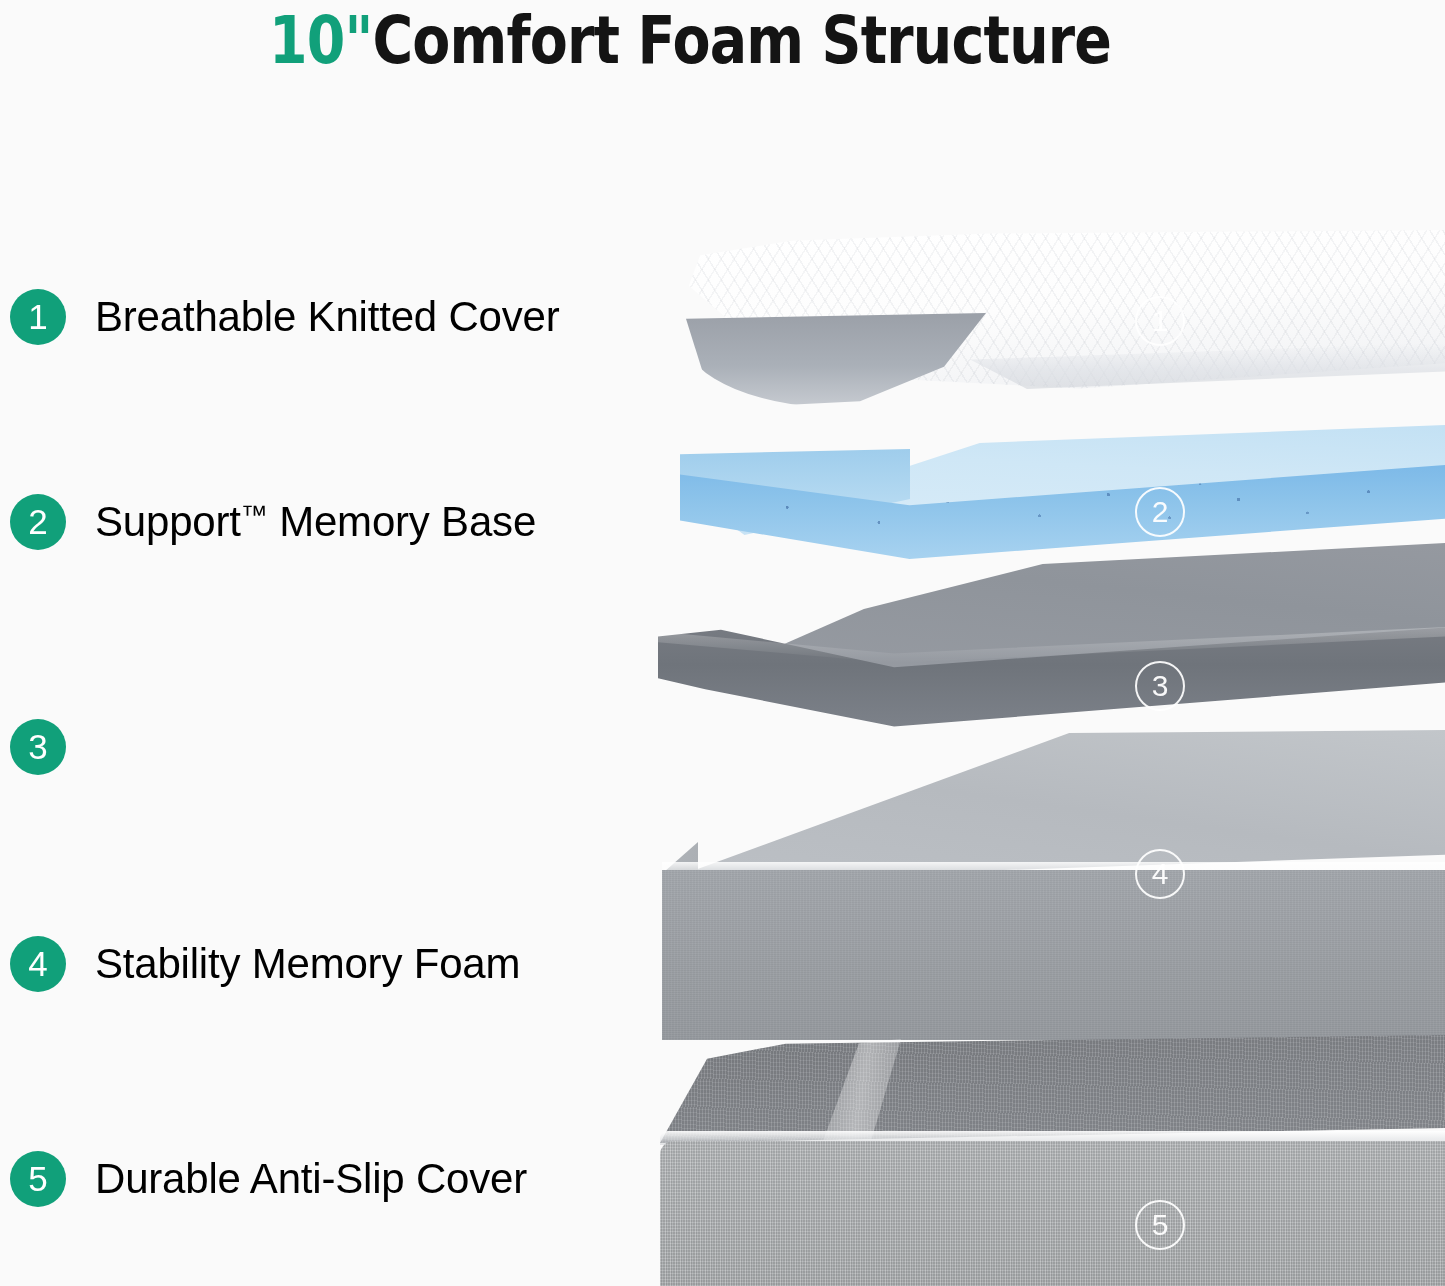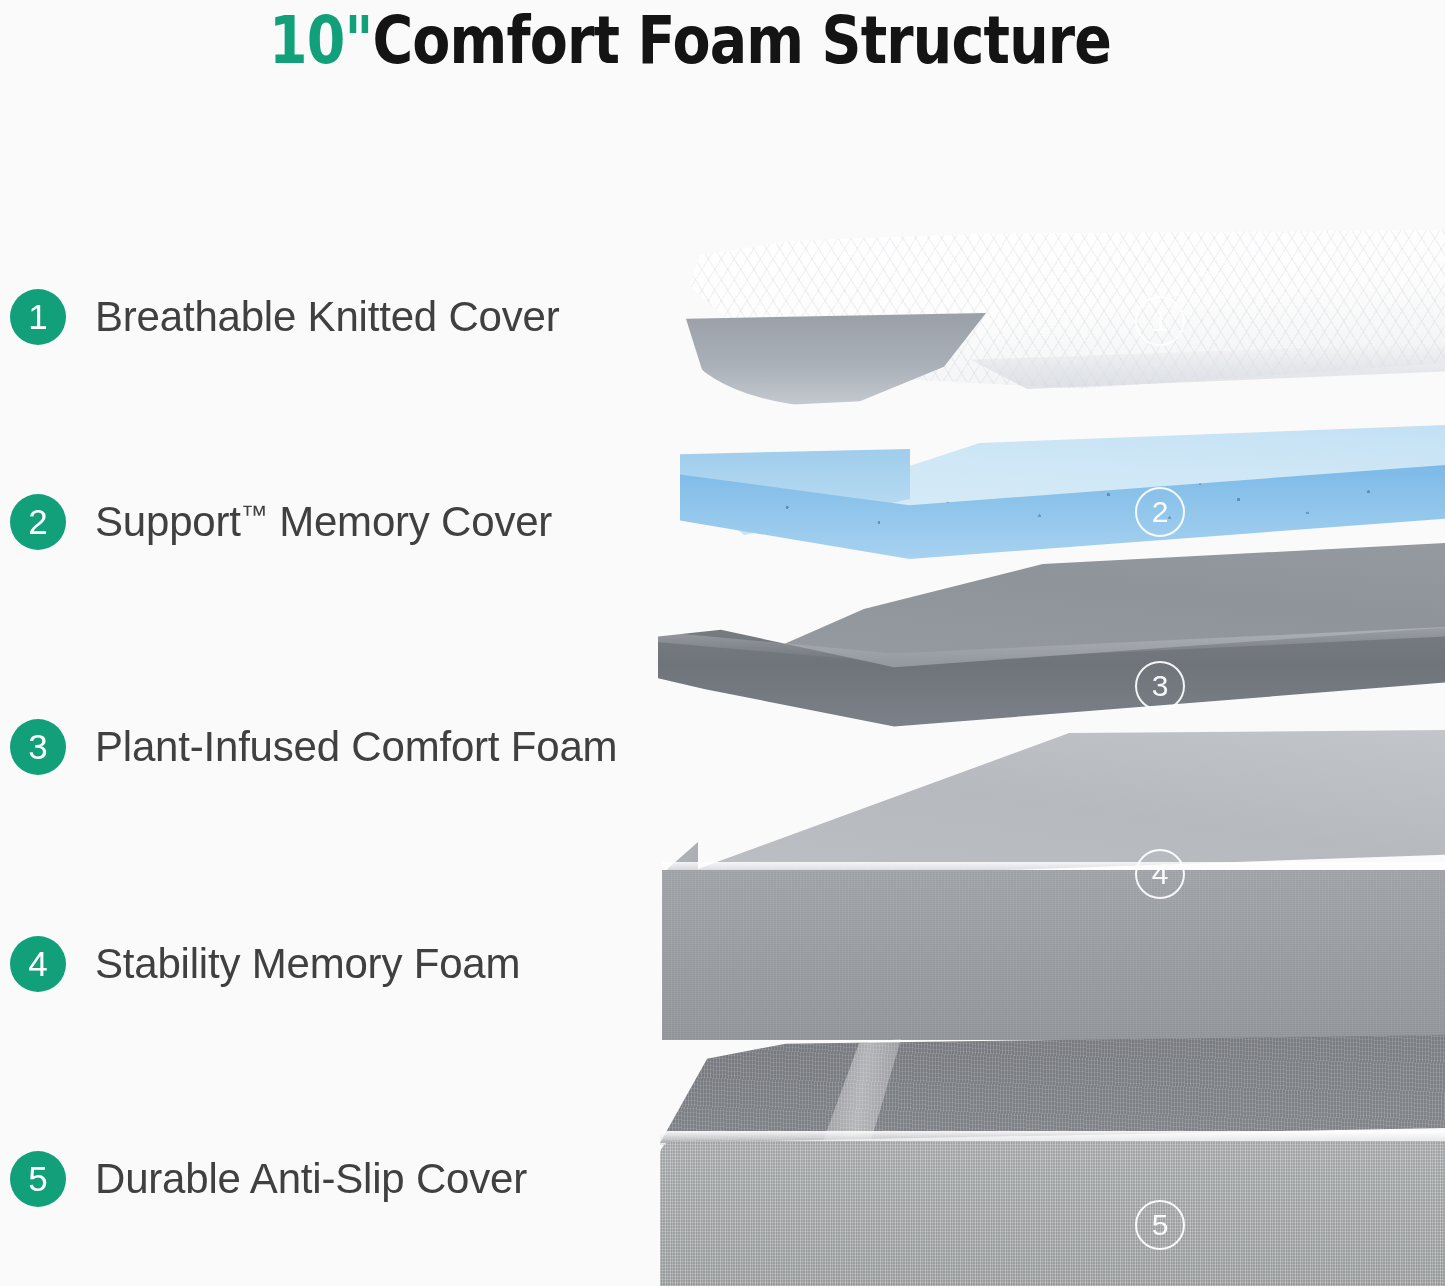--- a/index.html
+++ b/index.html
@@ -54,21 +54,21 @@
     align-items: center;
     justify-content: center;
     flex: 0 0 auto;
     line-height: 1;
     padding-bottom: 2px;
     box-sizing: border-box;
   }
   .legend-label {
     margin-left: 29px;
     font-size: 42px;
-    color: #404040;
+    color: #000000;
     white-space: nowrap;
     letter-spacing: -0.2px;
   }
   .legend-label .tm {
     font-size: 27px;
     vertical-align: 12px;
     letter-spacing: 0;
   }
 
   
@@ -294,26 +294,25 @@
     <span class="t-size">10"</span><span class="t-rest">Comfort Foam Structure</span>
   </div>
 
   <div class="legend-row" style="top:287px">
     <span class="legend-badge">1</span>
     <span class="legend-label">Breathable Knitted Cover</span>
   </div>
 
   <div class="legend-row" style="top:492px">
     <span class="legend-badge">2</span>
-    <span class="legend-label"><span>Support</span><span class="tm">™</span><span> Memory Cover</span></span>
+    <span class="legend-label"><span>Support</span><span class="tm">™</span><span> Memory Base</span></span>
   </div>
 
   <div class="legend-row" style="top:717px">
     <span class="legend-badge">3</span>
-    <span class="legend-label">Plant-Infused Comfort Foam</span>
   </div>
 
   <div class="legend-row" style="top:934px">
     <span class="legend-badge">4</span>
     <span class="legend-label">Stability Memory Foam</span>
   </div>
 
   <div class="legend-row" style="top:1149px">
     <span class="legend-badge">5</span>
     <span class="legend-label">Durable Anti-Slip Cover</span>

